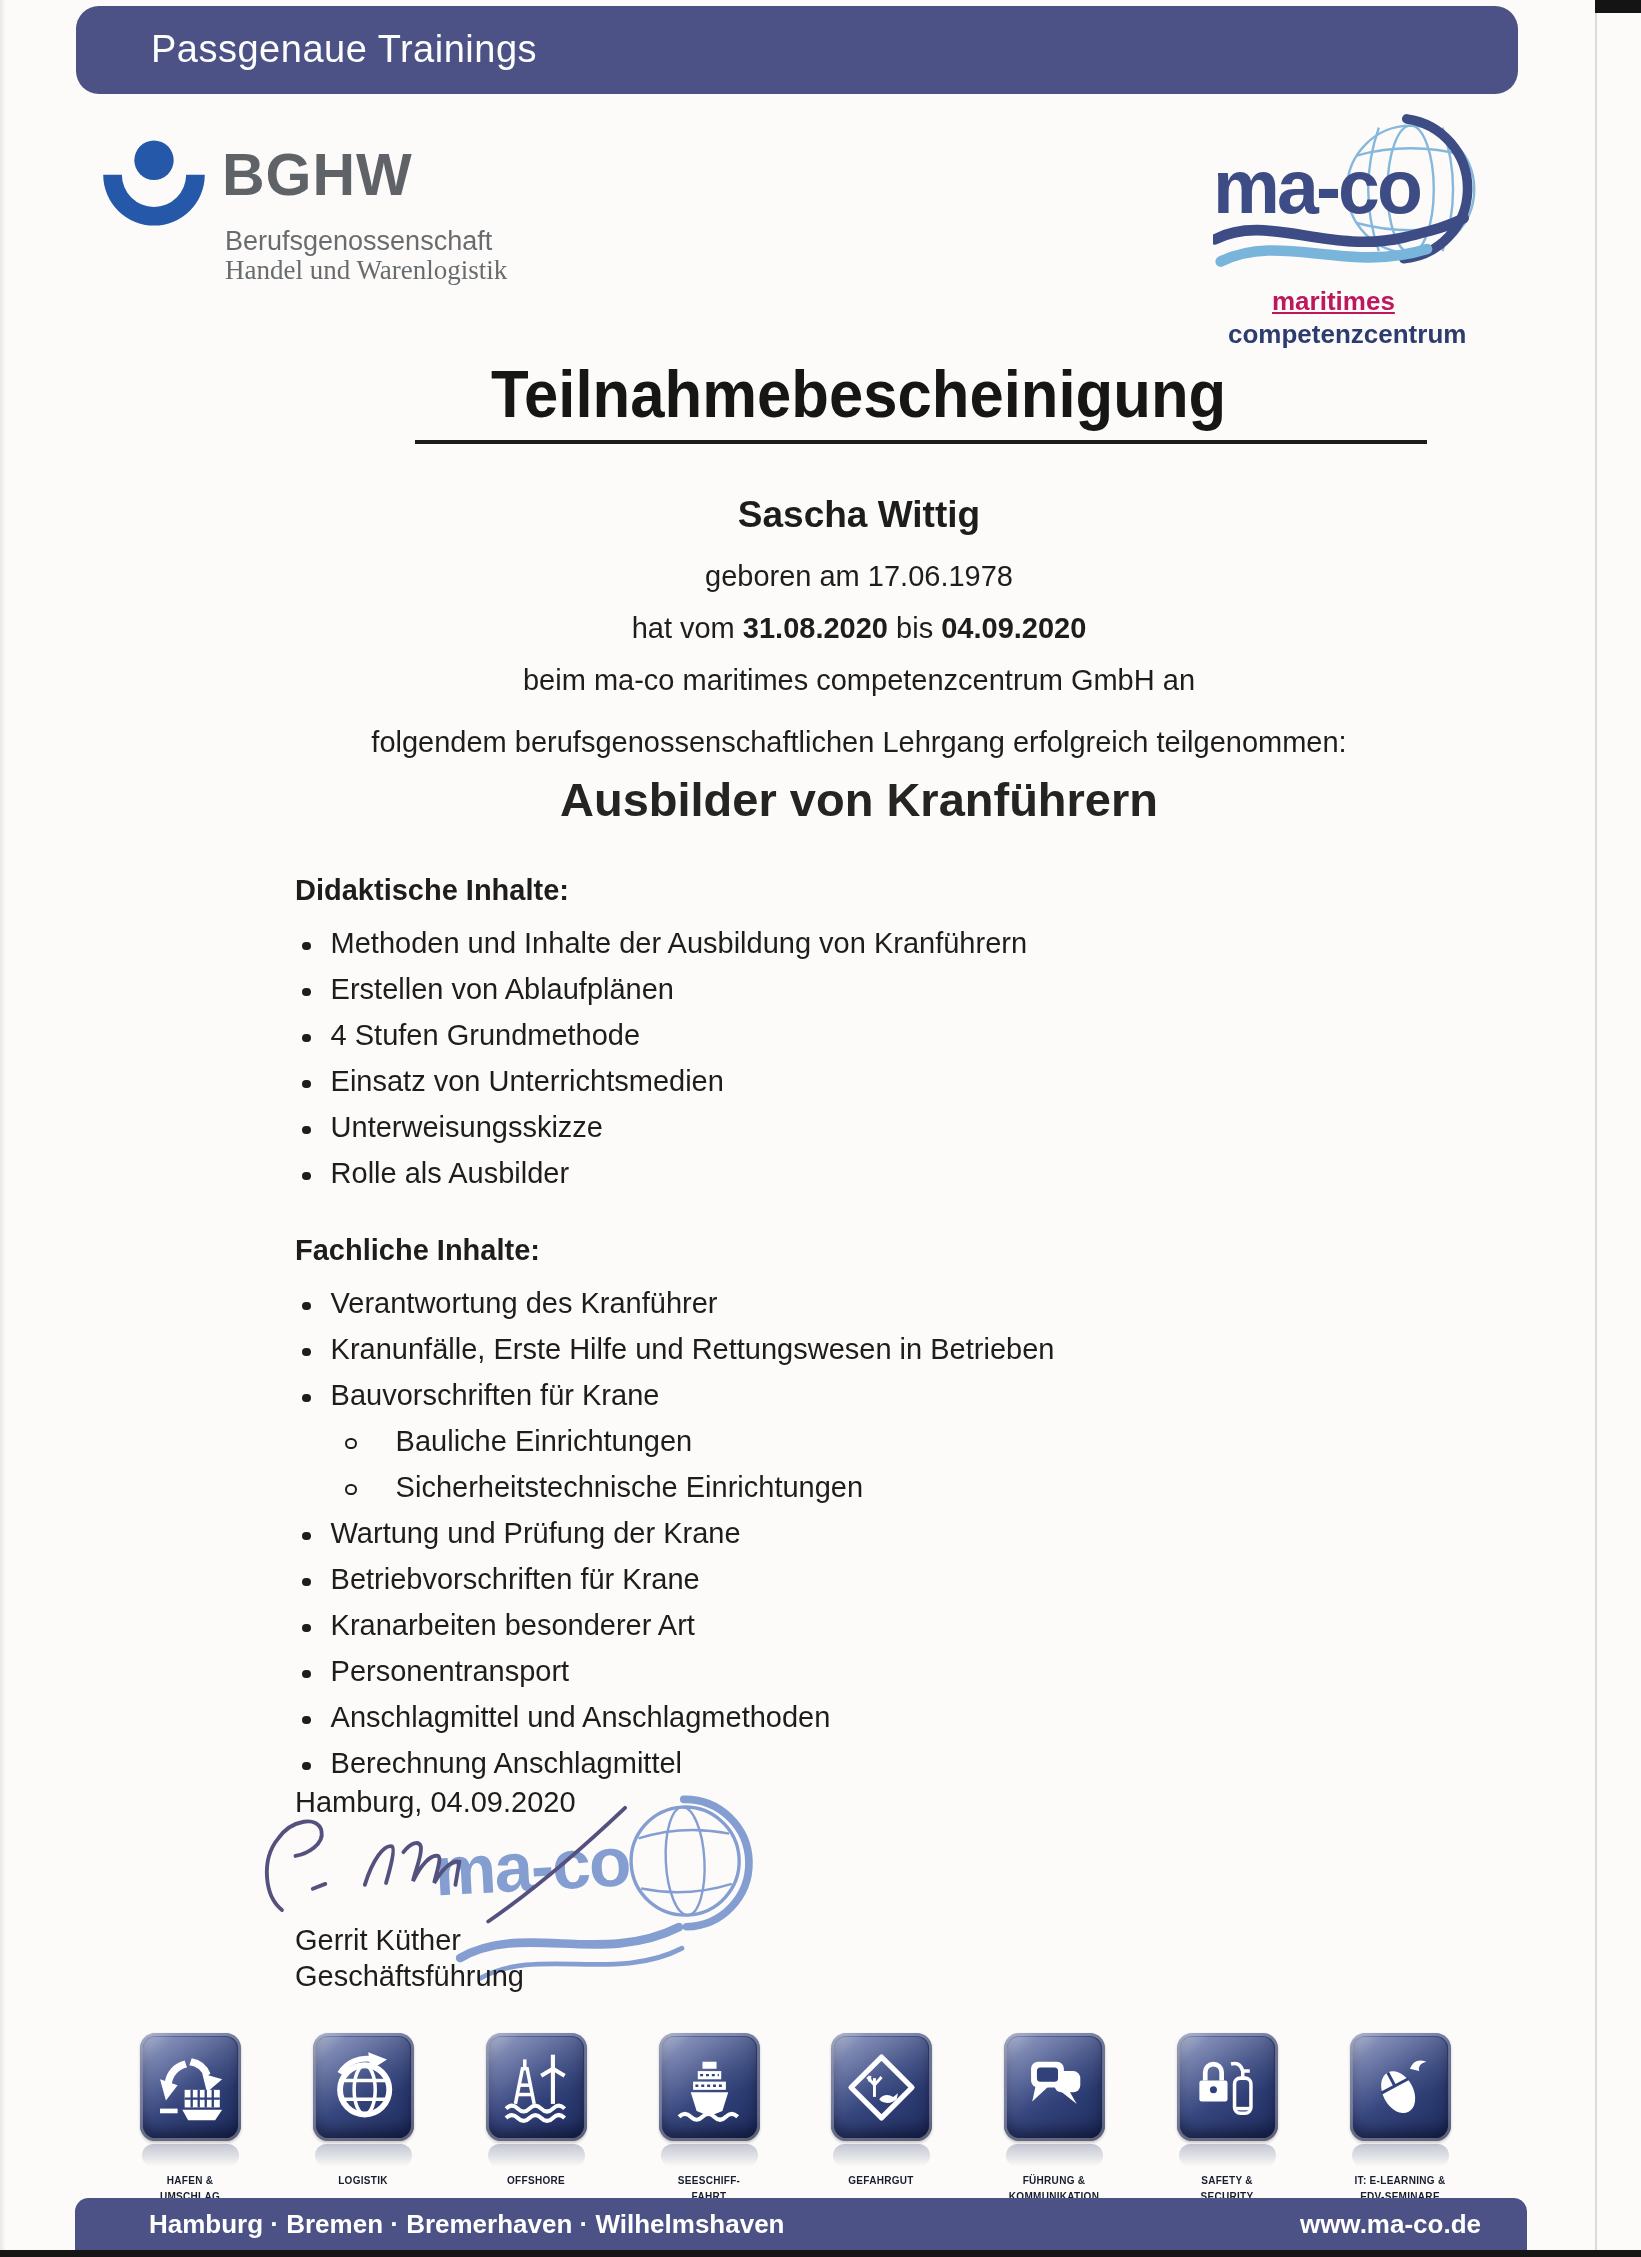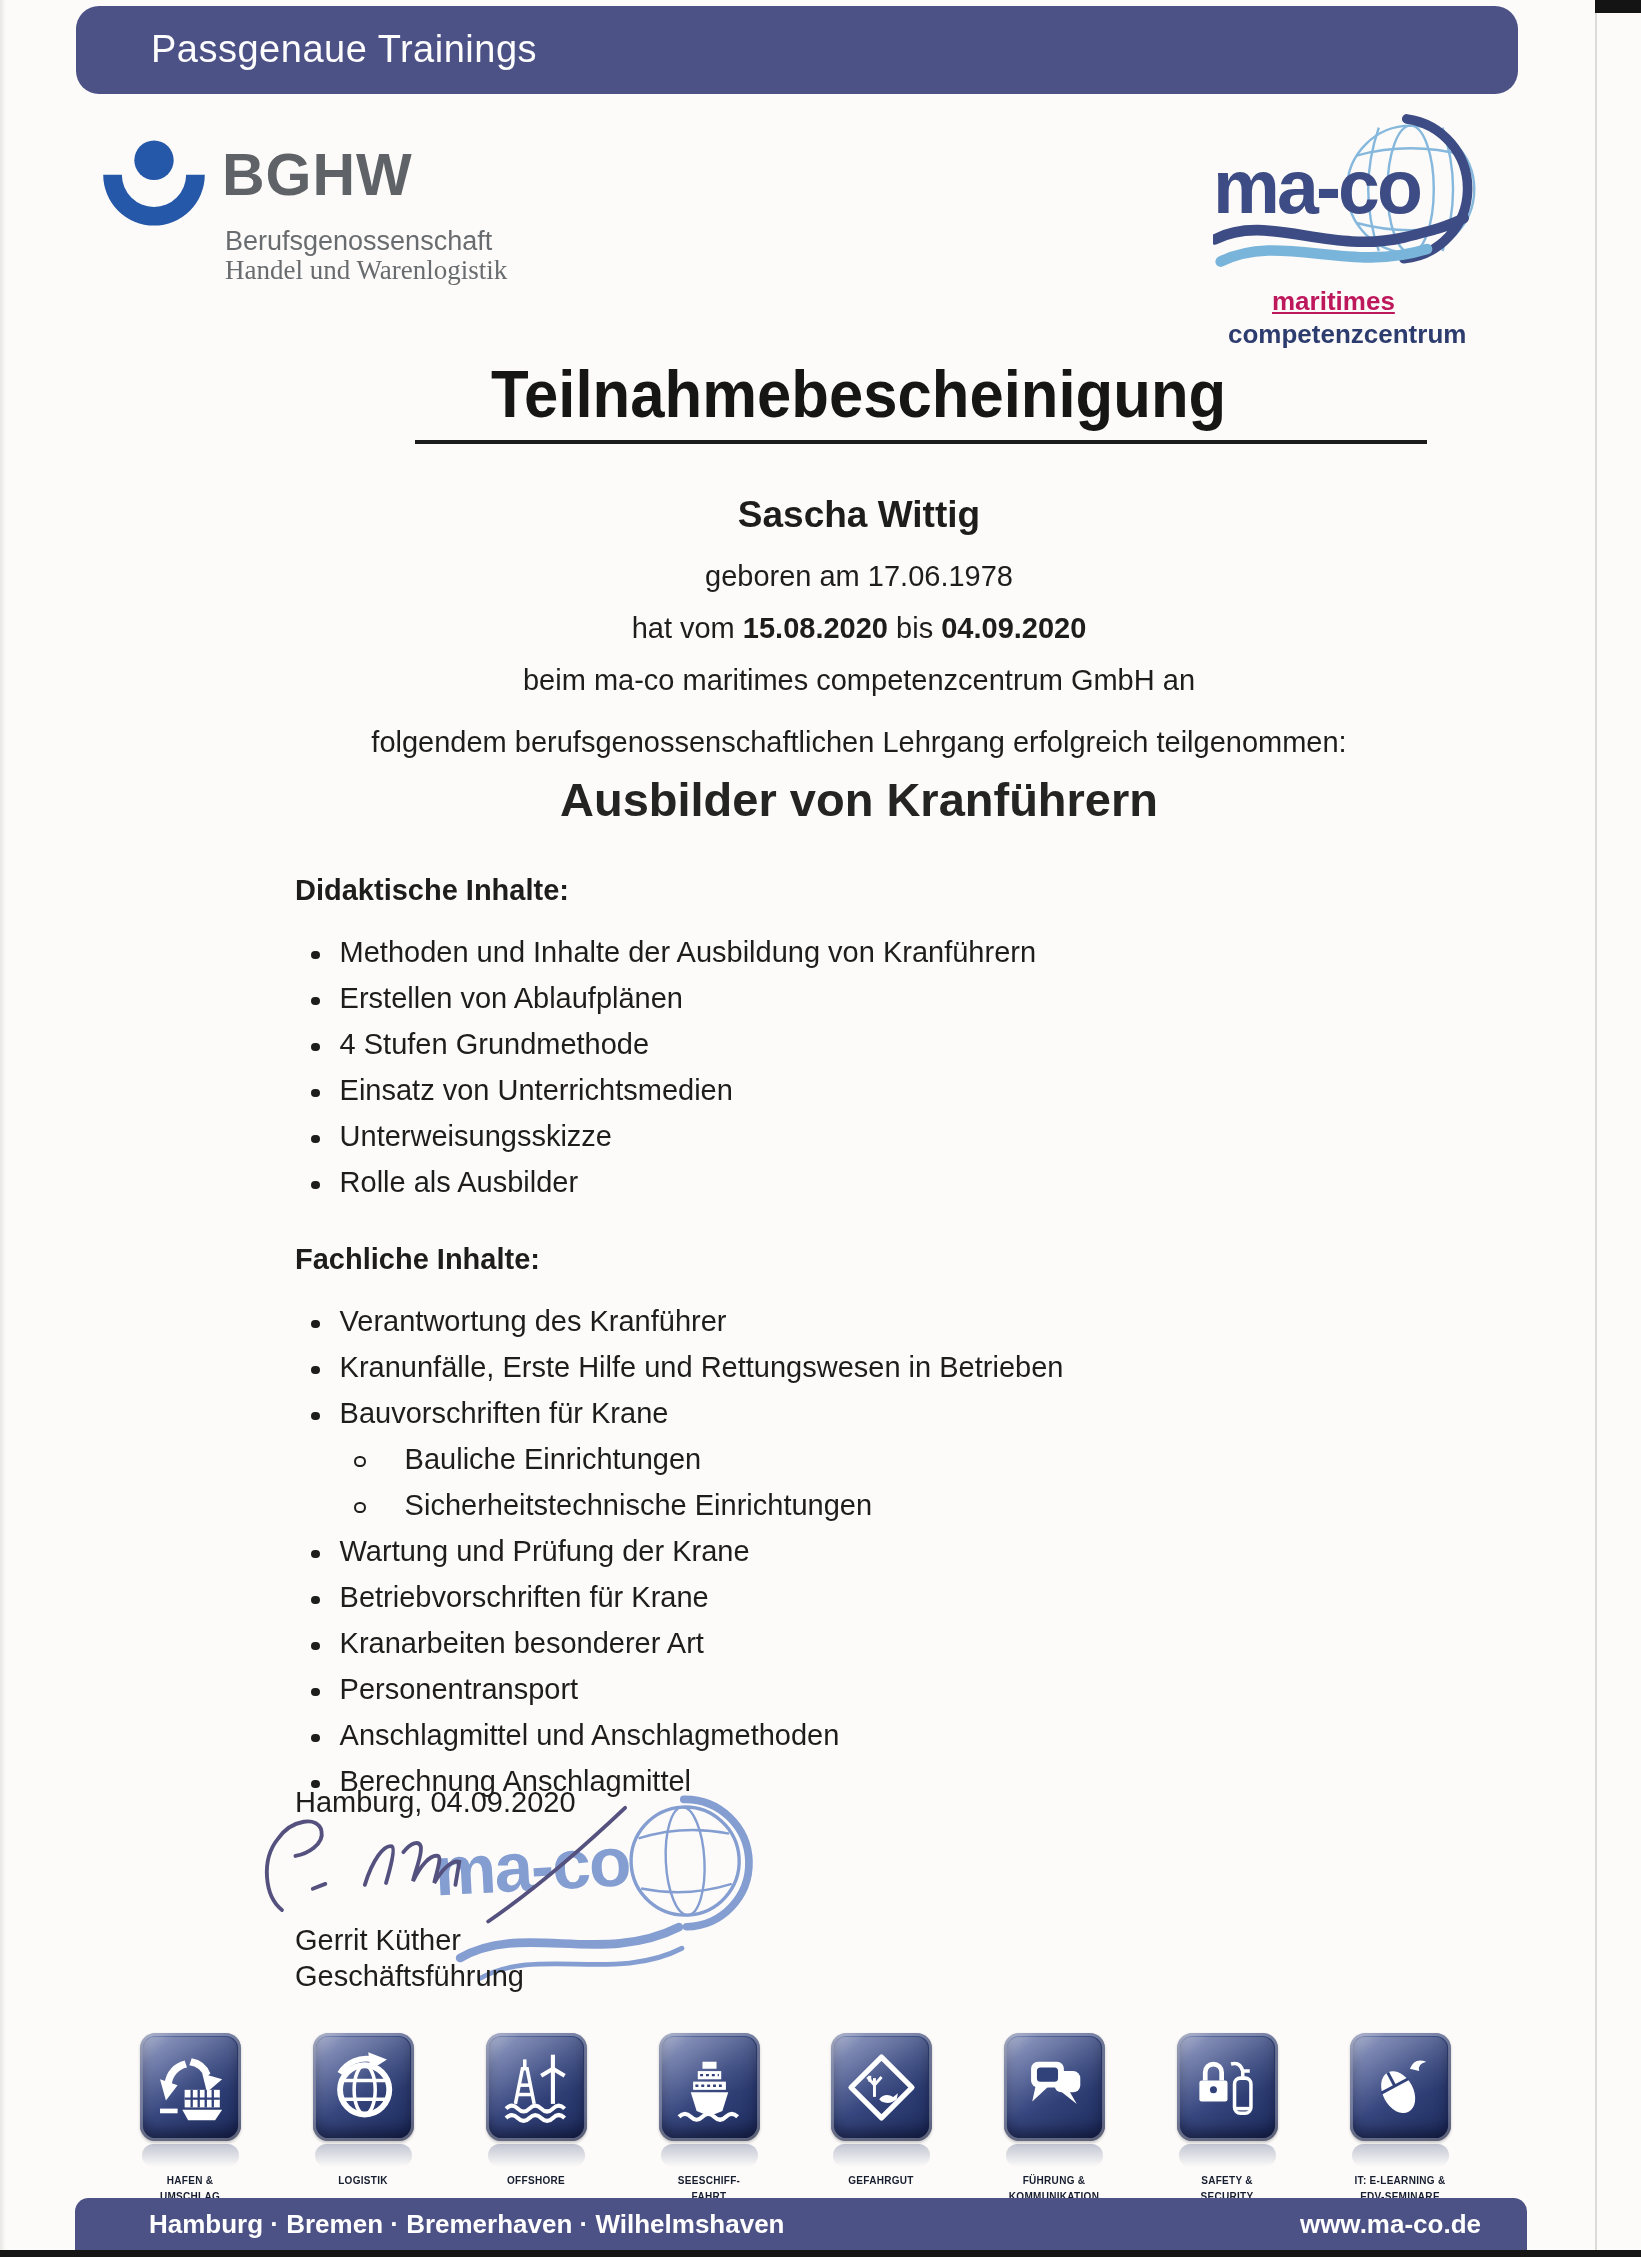--- a/index.html
+++ b/index.html
@@ -42,21 +42,21 @@
   .period-line{top:612px;font-size:29px;}
   .period-line b{font-weight:bold;}
   .provider-line{top:664px;font-size:29px;}
   .intro-line{top:714px;font-size:29px;margin-top:12px;}
   .course-title{top:772px;font-size:47px;font-weight:bold;color:#242422;}
 
   
   .lists{left:295px;top:874px;width:1139px;}
   .sec-head{font-size:29px;font-weight:bold;height:50px;}
   .sec-head.second{margin-top:31px;}
-  ul.blist{list-style:none;margin:12px;padding:0;}
+  ul.blist{list-style:none;margin:3px;padding:0;}
   ul.blist li{display:flex;align-items:flex-start;height:46px;font-size:29px;}
   .dot{flex:0 0 8.7px;width:8.7px;height:8.7px;border-radius:50%;background:#1d1d1b;margin:14.5px 20px 0 3.9px;}
   .ring{flex:0 0 11.6px;width:11.6px;height:11.6px;border-radius:50%;border:2.4px solid #1d1d1b;box-sizing:border-box;margin:12.6px 39px 0 47px;}
 
   
   .place-date{left:295px;top:1786px;font-size:29px;}
   .stamp{left:434px;top:1796px;width:332px;height:201px;transform:rotate(-3deg);opacity:.8;}
   .sig{left:249px;top:1802px;width:409px;height:133px;}
   .signer-name{left:295px;top:1924px;font-size:29px;}
   .signer-role{left:295px;top:1960px;font-size:29px;}
@@ -127,21 +127,21 @@
 
 <div class="abs center-col cert-title">
   <span class="squeeze">Teilnahmebescheinigung</span>
 </div>
 <div class="abs title-rule"></div>
 
 <div class="abs center-col participant">Sascha Wittig</div>
 <div class="abs center-col birth-line">geboren am 17.06.1978</div>
 <div class="abs center-col period-line">
   <span>hat vom</span>
-  <b>15.08.2020</b>
+  <b>31.08.2020</b>
   <span>bis</span>
   <b>04.09.2020</b>
 </div>
 <div class="abs center-col provider-line">beim ma-co maritimes competenzcentrum GmbH an</div>
 <div class="abs center-col intro-line">folgendem berufsgenossenschaftlichen Lehrgang erfolgreich teilgenommen:</div>
 <div class="abs center-col course-title">Ausbilder von Kranführern</div>
 
 <div class="abs lists">
   <div class="sec-head">Didaktische Inhalte:</div>
   <ul class="blist">

